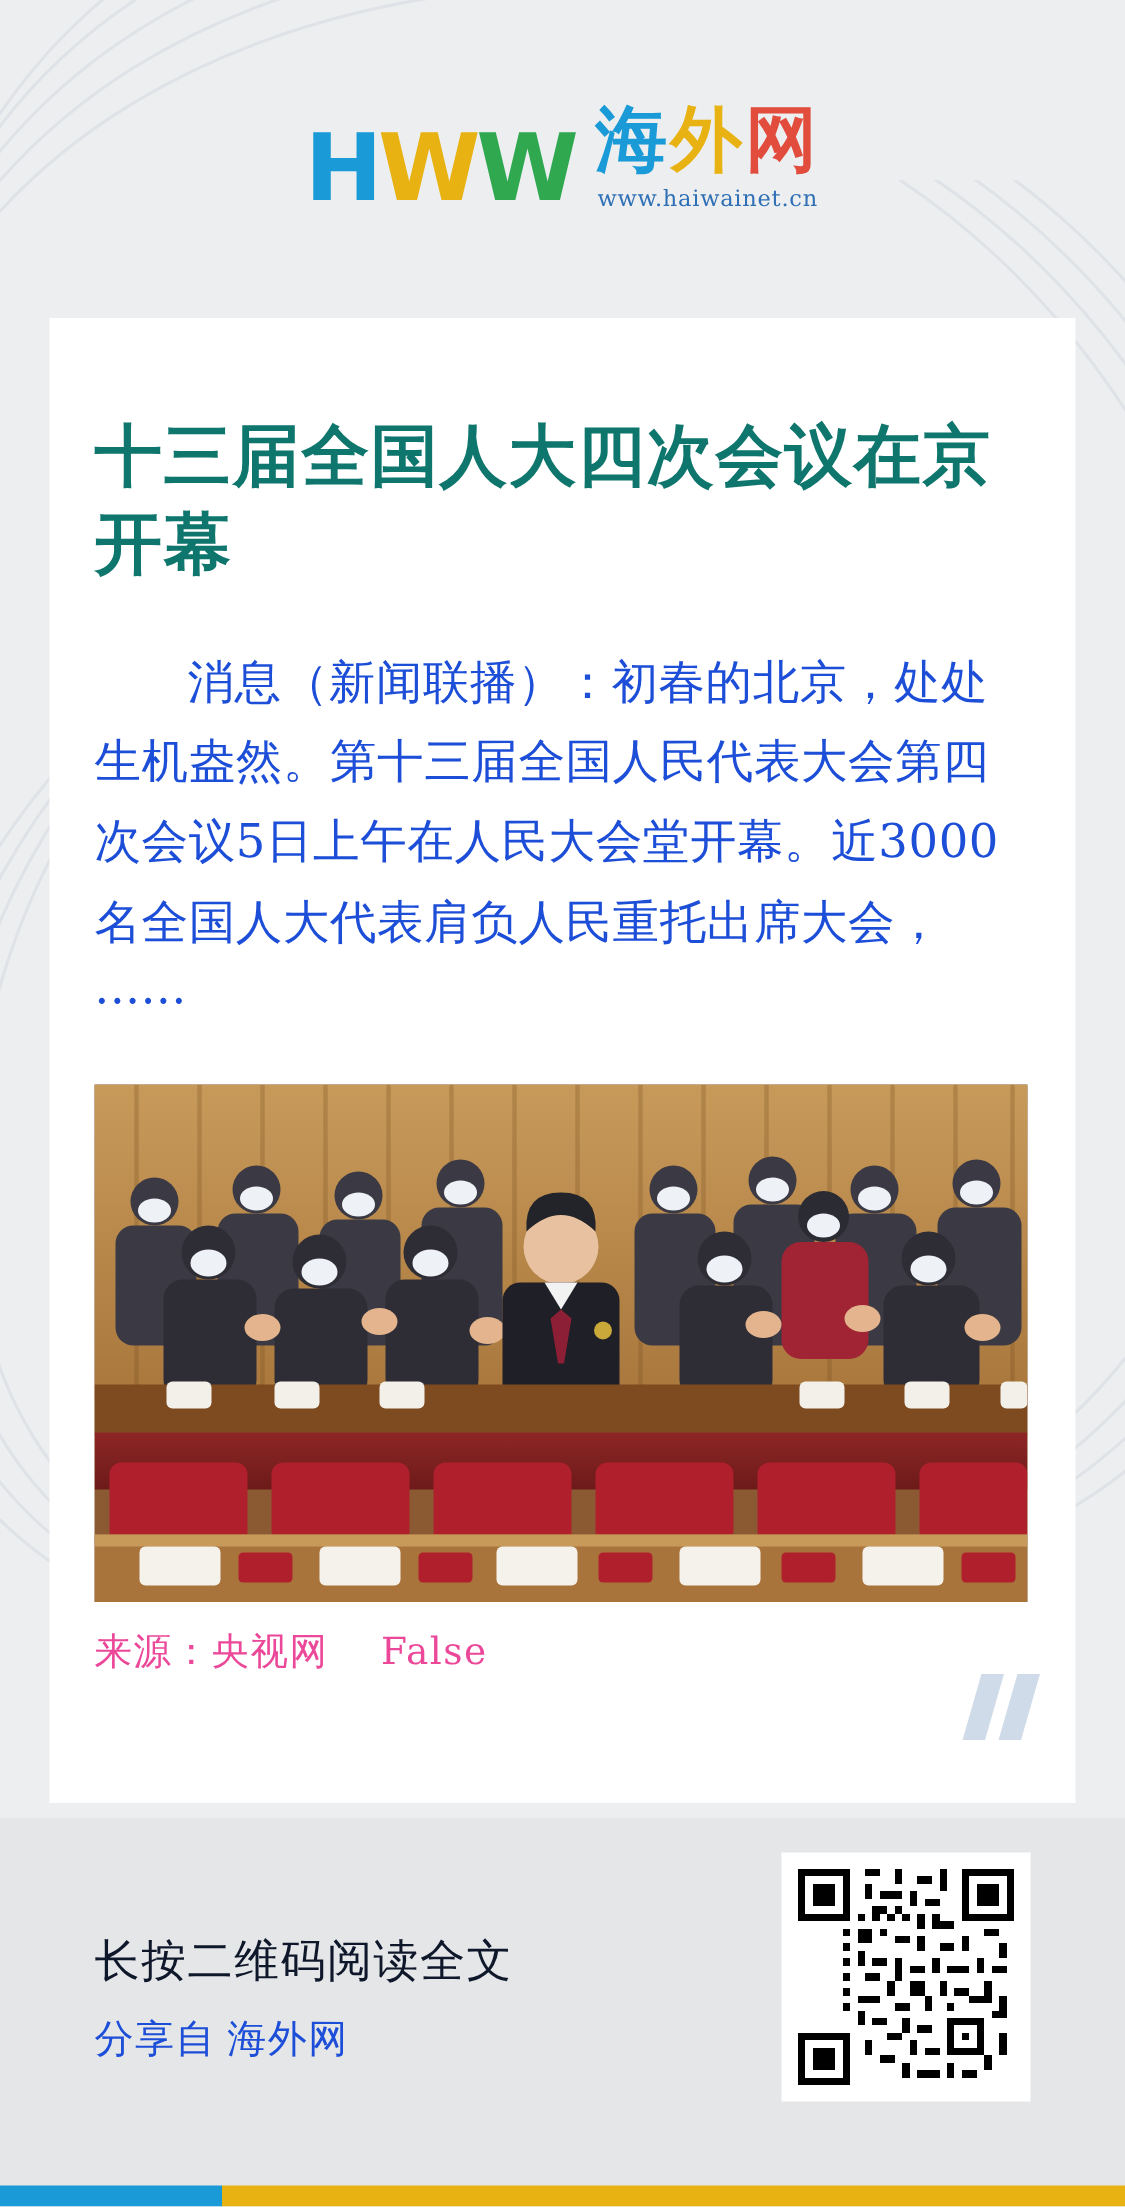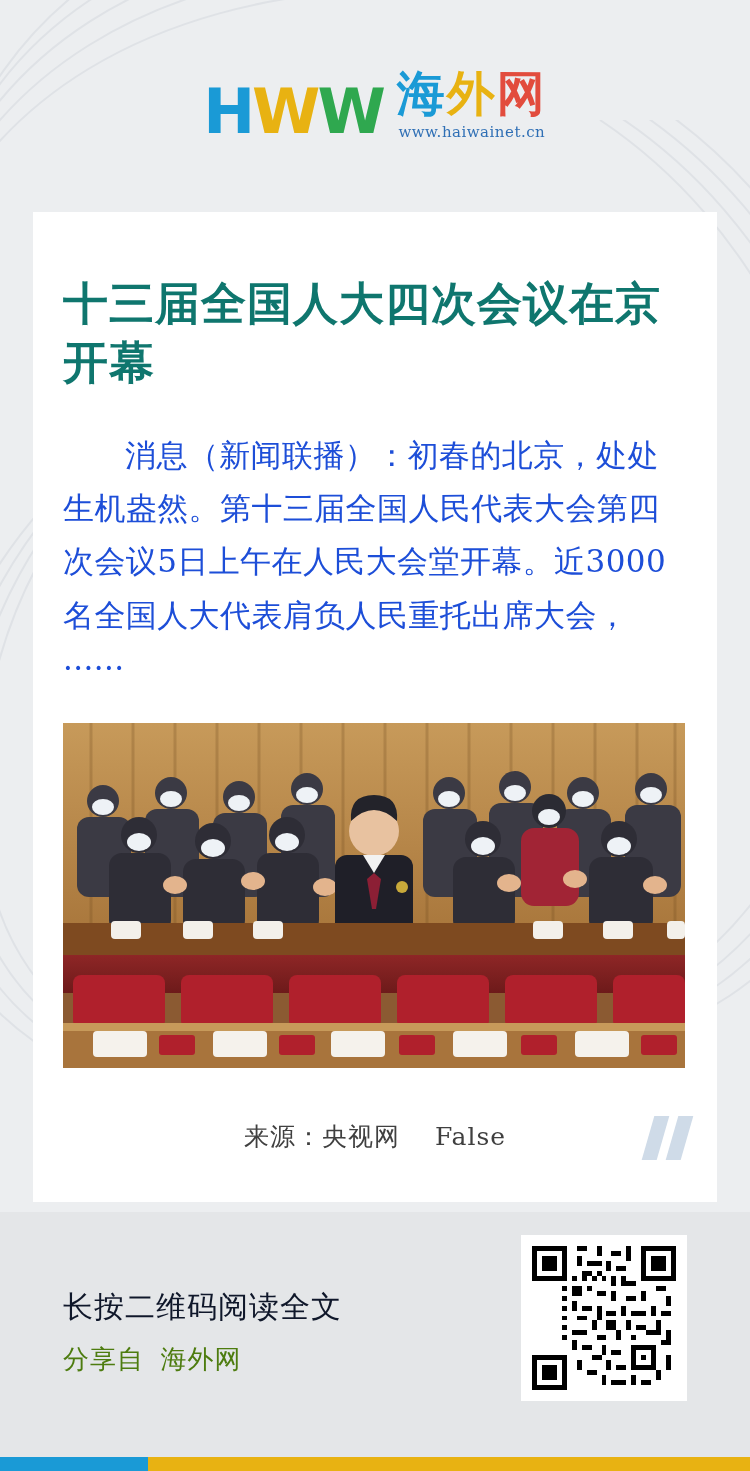--- a/index.html
+++ b/index.html
@@ -110,24 +110,23 @@
     height: 345px;
     margin: 0 0 0 0;
     overflow: hidden;
     background: #8b5a32;
   }
   .photo svg { display: block; }
 
   .source-line {
     font-family: "DejaVu Serif", "Liberation Serif", serif;
     font-size: 25px;
-    color: #404040;
-    padding: 52px 0 0 0;
+    color: #ec4899;
+    padding: 16px 0 0 0;
     letter-spacing: 1px;
-    text-align: center;
   }
   .source-line .src-flag { margin-left: 26px; }
 
   .quote-mark {
     position: absolute;
     right: 30px;
     bottom: 42px;
     display: flex;
     gap: 9px;
   }
@@ -160,23 +159,23 @@
     padding-bottom: 20px;
   }
   .footer-main {
     font-family: "DejaVu Serif", "Liberation Serif", serif;
     font-size: 30px;
     color: #0f172a;
     letter-spacing: 1px;
     margin-bottom: 14px;
   }
   .footer-sub {
-    font-family: Liberation Mono, monospace;
+    font-family: Liberation Serif, serif;
     font-size: 26px;
-    color: #4d7c0f;
+    color: #1d4ed8;
     letter-spacing: 1px;
   }
   .qr-box {
     position: absolute;
     right: 30px;
     top: 23px;
     width: 166px;
     height: 166px;
     background: #ffffff;
     padding: 11px;

